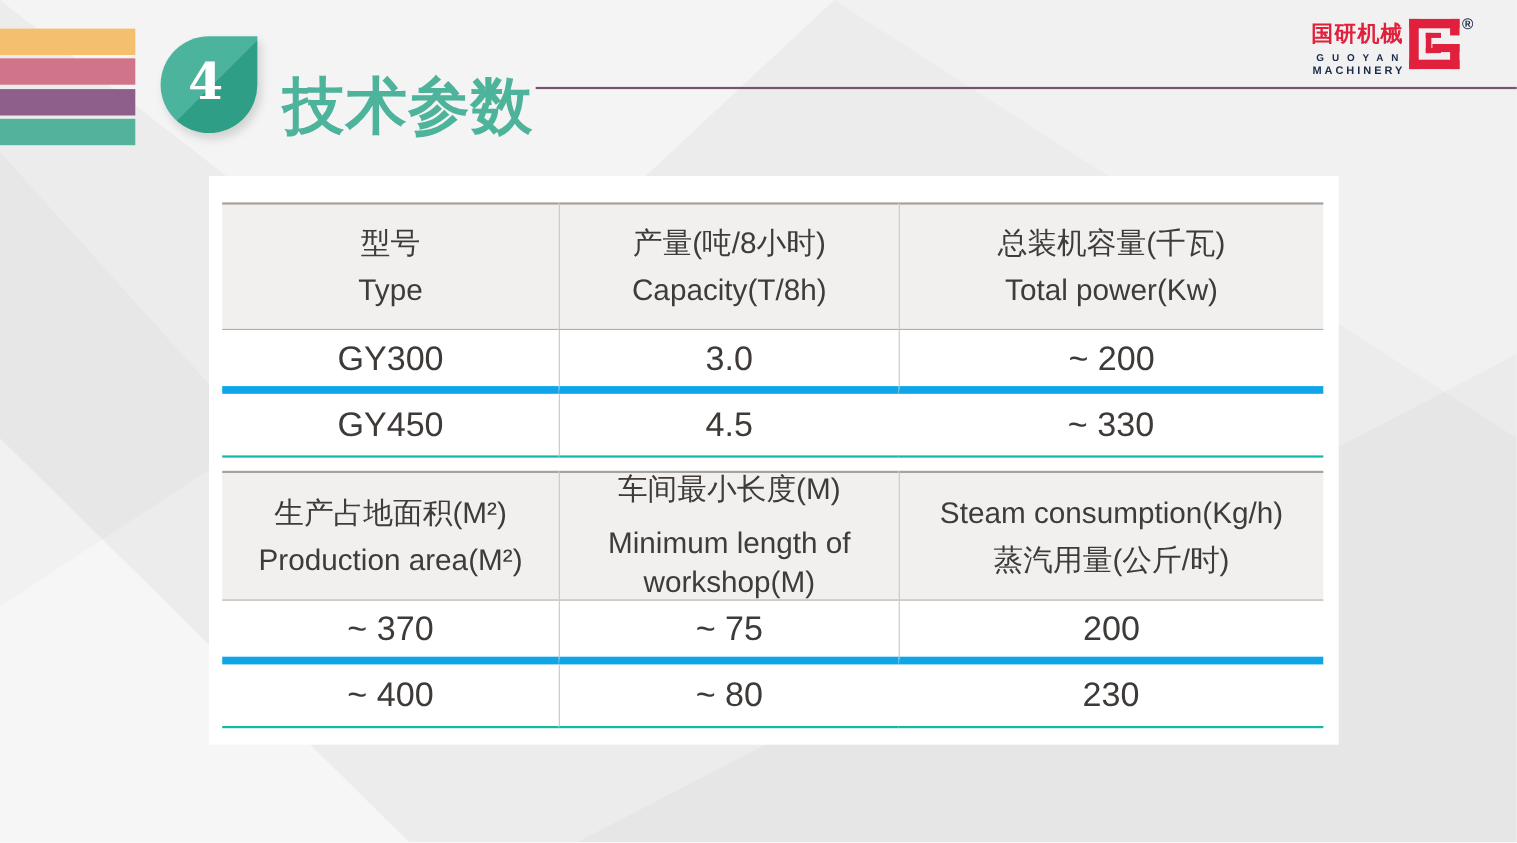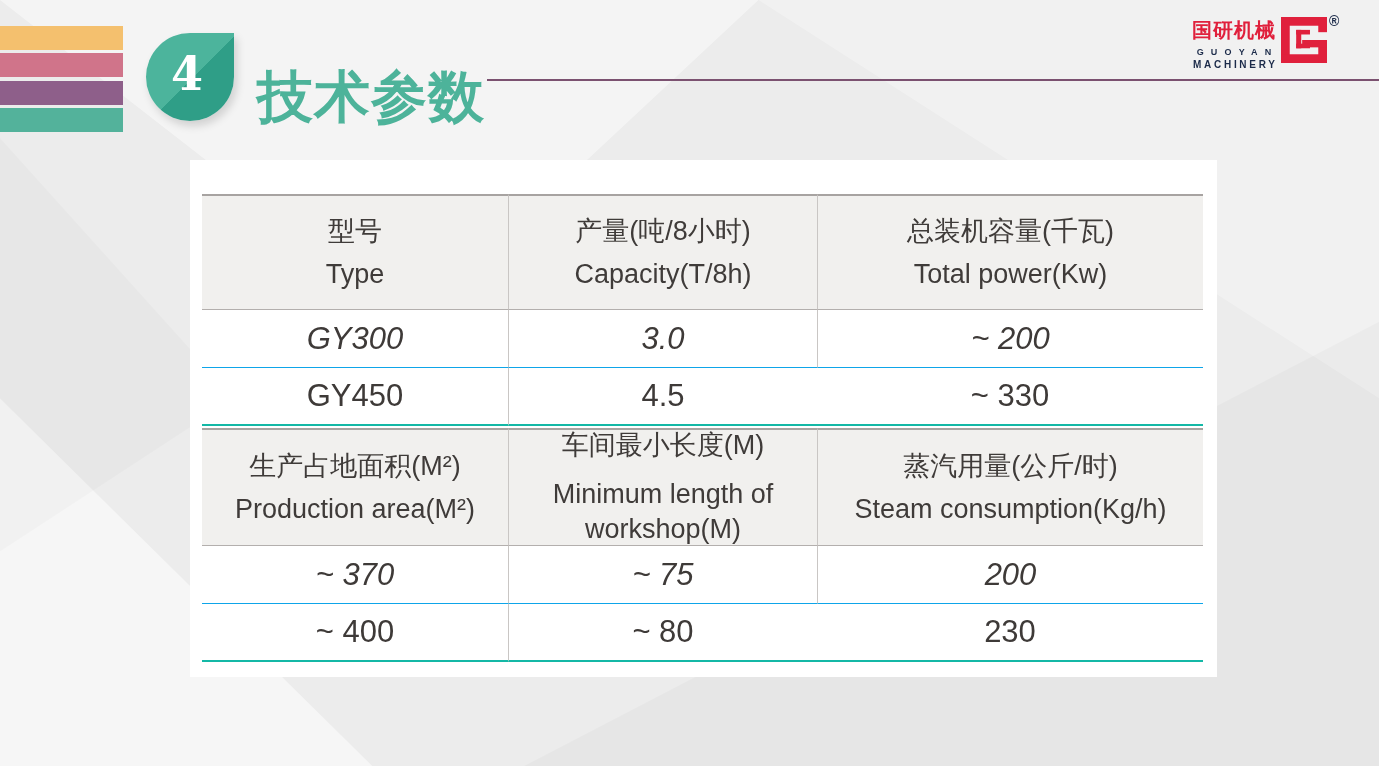--- a/index.html
+++ b/index.html
@@ -47,32 +47,32 @@
   .logo-text{width:84px;text-align:center;}
   .logo-cn{font-size:20px;font-weight:700;color:#e0203c;letter-spacing:1px;white-space:nowrap;text-align:center;}
   .logo-en1{font-size:9px;font-weight:700;color:#1c2b4a;letter-spacing:7.2px;margin:3px -7.2px 0 0;white-space:nowrap;}
   .logo-en2{font-size:10px;font-weight:700;color:#1c2b4a;letter-spacing:2.7px;margin:2px -2.7px 0 0;white-space:nowrap;}
   .logo-mark{width:46px;height:46px;margin-left:5px;}
   .logo-reg{font-size:14px;font-weight:700;color:#1c2b4a;margin:-4px 0 0 2px;}
 
   
   .panel{position:absolute;left:190px;top:160px;width:1027px;height:517px;background:#ffffff;}
   .tbl{position:absolute;left:12px;width:1001px;display:grid;grid-template-columns:306px 309px 386px;}
-  .tbl1{top:34px;grid-template-rows:116px 58px 58px;}
+  .tbl1{top:24px;grid-template-rows:116px 58px 58px;}
   .tbl2{top:268px;grid-template-rows:118px 58px 58px;}
   .cell{box-sizing:border-box;display:flex;align-items:center;justify-content:center;text-align:center;}
   .h{
     background:#f1f0ee;flex-direction:column;gap:13px;
     border-top:2px solid #a7a3a1;border-bottom:1px solid #b3afad;
     color:#3f3b39;font-size:27px;line-height:30px;
   }
   .h.tight{gap:14px;line-height:35px;}
   .h .en-wrap{max-width:298px;}
   .d{font-size:31px;color:#3e3a38;background:transparent;}
-  .r1{border-bottom:1px solid #0ea5e9;font-style:italic;}
+  .r1{border-bottom:7px solid #0ea5e9;}
   .r2{border-bottom:2px solid #14b8a6;}
   .vl{border-left:1px solid #c9c6c4;}
 </style>
 </head>
 <body>
 
 <div class="slide">
 
   <div class="poly p1"></div>
   <div class="poly p2"></div>
@@ -141,22 +141,22 @@
     <div class="tbl tbl2">
       <div class="cell h">
         <span>生产占地面积(M²)</span>
         <span>Production area(M²)</span>
       </div>
       <div class="cell h vl tight">
         <span>车间最小长度(M)</span>
         <span class="en-wrap">Minimum length of workshop(M)</span>
       </div>
       <div class="cell h vl">
+        <span>Steam consumption(Kg/h)</span>
         <span>蒸汽用量(公斤/时)</span>
-        <span>Steam consumption(Kg/h)</span>
       </div>
 
       <div class="cell d r1">~ 370</div>
       <div class="cell d r1 vl">~ 75</div>
       <div class="cell d r1 vl">200</div>
 
       <div class="cell d r2">~ 400</div>
       <div class="cell d r2 vl">~ 80</div>
       <div class="cell d r2">230</div>
     </div>

